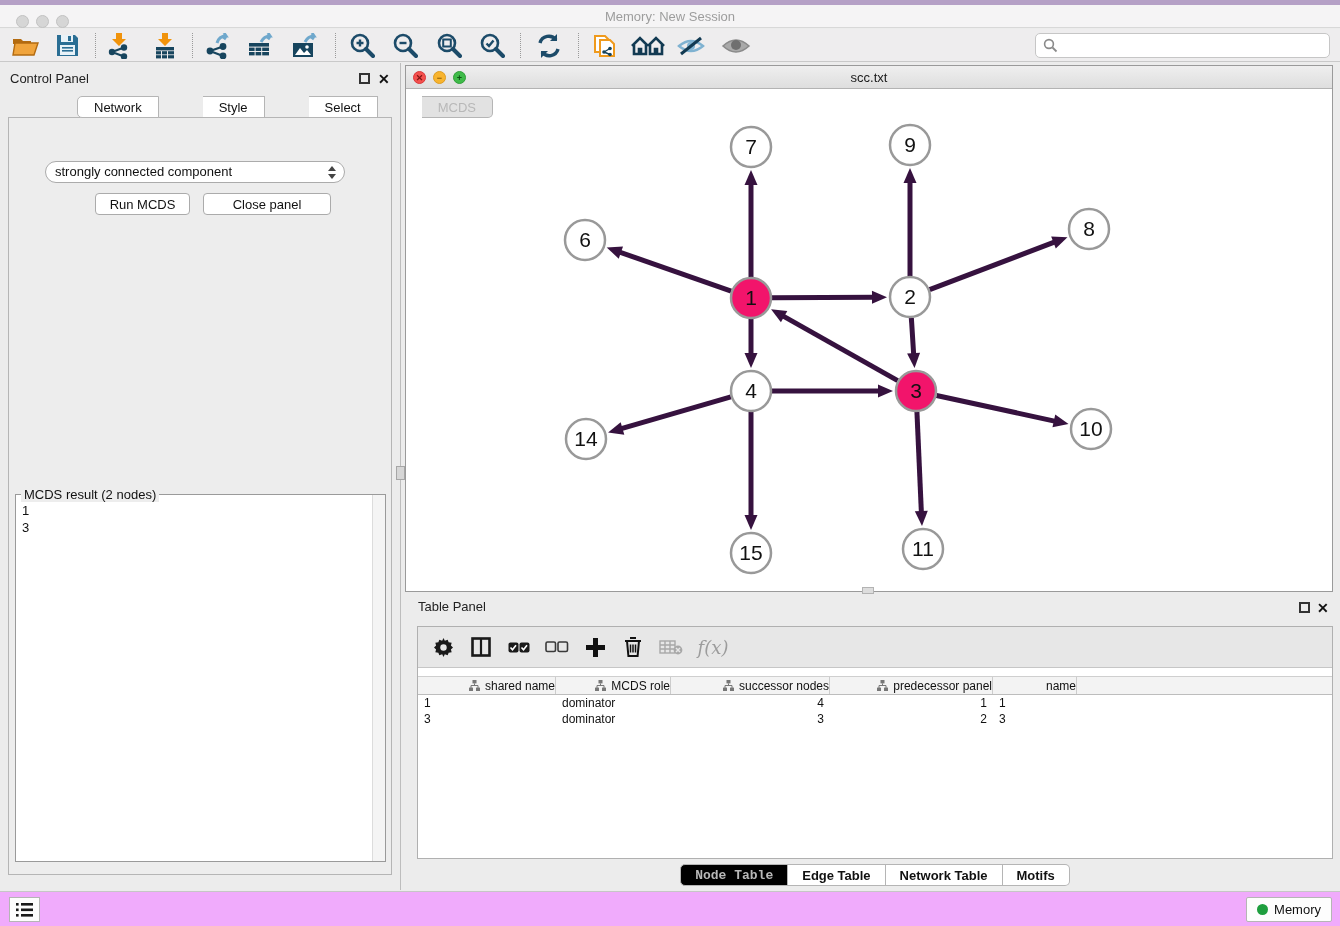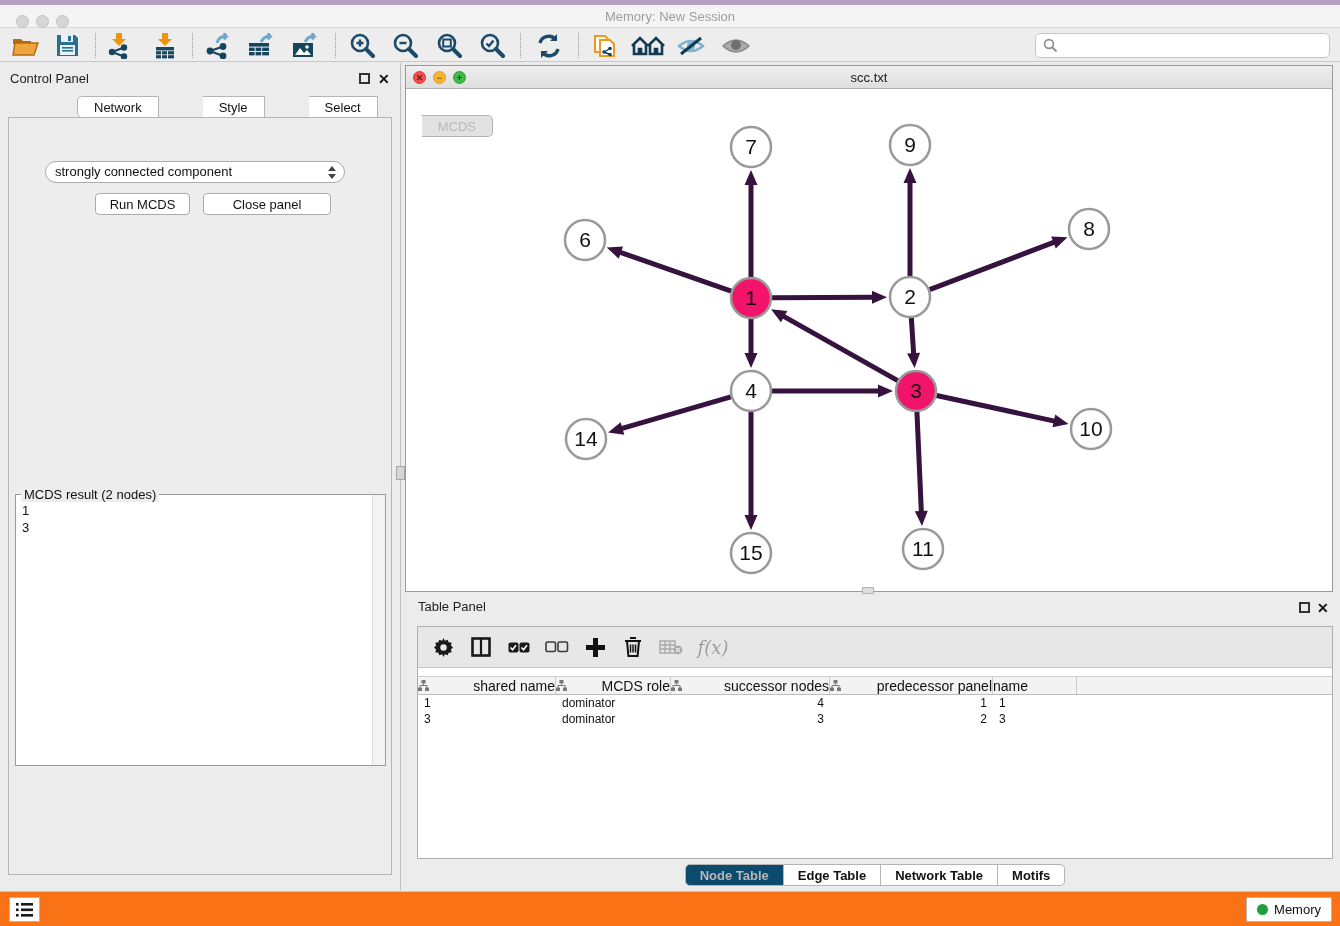--- a/index.html
+++ b/index.html
@@ -20,31 +20,31 @@
   .searchbox { position:absolute; right:10px; top:4px; width:295px; height:25px; background:#fff; border:1px solid #c6c6c6; border-radius:5px; display:flex; align-items:center; padding-left:7px; }
   .searchbox input { border:none; outline:none; flex:1; font-size:13px; font-family:"Liberation Sans",sans-serif; background:transparent; margin-left:5px; }
 
   
   .cp-title { position:absolute; left:10px; top:71px; font-size:13px; color:#222; }
   .cp-float { position:absolute; left:359px; top:73px; width:11px; height:11px; border:2px solid #333; }
   .cp-close { position:absolute; left:378px; top:71px; font-size:14px; font-weight:bold; color:#111; }
   .cp-tabs { position:absolute; left:77px; top:96px; height:22px; display:flex; z-index:3;gap:44px; }
   .cp-tab { height:22px; padding:0 16px; font-size:13px; line-height:21px; background:#fff; border:1px solid #b5b5b5; border-left:none; color:#111; }
   .cp-tab:first-child { border-left:1px solid #b5b5b5; border-radius:5px 0 0 5px; }
-  .cp-tab:last-child { border-radius:0 5px 5px 0;margin-top:19px; }
+  .cp-tab:last-child { border-radius:0 5px 5px 0; }
   .cp-tab.active { background:#e2e2e2; color:#b8b8b8; }
   .cp-body { position:absolute; left:8px; top:117px; width:384px; height:758px; background:#ededed; border:1px solid #b5b5b5; }
   .opt-label { position:absolute; left:0; width:100%; top:20px; text-align:center; font-size:13px; color:#111; }
   .opt-select { position:absolute; left:36px; top:43px; width:300px; height:22px; background:#fff; border:1px solid #ababab; border-radius:11px; font-size:13px; line-height:20px; padding-left:9px; color:#111; }
   .opt-stepper { position:absolute; right:7px; top:3px; width:9px; height:15px; }
   .opt-stepper span { position:absolute; left:0; width:0; height:0; border-left:4.5px solid transparent; border-right:4.5px solid transparent; }
   .opt-stepper .up { top:1px; border-bottom:5px solid #444; }
   .opt-stepper .dn { bottom:1px; border-top:5px solid #444; }
   .cp-btn { position:absolute; top:75px; height:22px; background:#fff; border:1px solid #ababab; border-radius:4px; font-size:13px; font-family:"Liberation Sans",sans-serif; color:#111; text-align:center; }
-  .result-group { position:absolute; left:6px; top:376px; width:371px; height:272px; border:1px solid #9a9a9a; background:#fff; }
+  .result-group { position:absolute; left:6px; top:376px; width:371px; height:368px; border:1px solid #9a9a9a; background:#fff; }
   .result-legend { position:absolute; left:5px; top:-8px; background:#ededed; padding:0 3px; font-size:13px; color:#111; }
   .result-text { position:absolute; left:0; top:2px; right:13px; bottom:0; padding:5px 0 0 6px; font-size:13px; line-height:17px; color:#111; white-space:pre; overflow:hidden; }
   .result-scroll { position:absolute; right:0; top:0; bottom:0; width:13px; background:#f4f4f4; border-left:1px solid #dcdcdc; }
 
   
   .vsplit { position:absolute; left:400px; top:63px; width:4px; height:827px; background:#ececec; border-left:1px solid #bdbdbd; }
   .vsplit-handle { position:absolute; left:396px; top:466px; width:9px; height:14px; background:#d6d6d6; border:1px solid #a6a6a6; }
   .hsplit-handle { position:absolute; left:862px; top:587px; width:12px; height:7px; background:#ddd; border:1px solid #b3b3b3; }
 
   
@@ -60,33 +60,33 @@
   
   .tp-title { position:absolute; left:418px; top:599px; font-size:13px; color:#222; }
   .tp-float { position:absolute; left:1299px; top:602px; width:11px; height:11px; border:2px solid #333; }
   .tp-close { position:absolute; left:1317px; top:600px; font-size:14px; font-weight:bold; color:#111; }
   .tp-frame { position:absolute; left:417px; top:626px; width:916px; height:233px; border:1px solid #b0b0b0; background:#fff; }
   .tp-toolbar { position:absolute; left:0; top:0; width:100%; height:41px; background:#e7e7e7; border-bottom:1px solid #c6c6c6; display:flex; align-items:center; }
   .tp-tool { width:38px; height:30px; display:flex; align-items:center; justify-content:center; background:transparent; border:none; }
   .fx { font-family:"DejaVu Serif", serif; font-style:italic; font-size:18px; color:#9c9c9c; }
   .gridtable { position:absolute; left:0; top:49px; width:100%; }
   .thead-row { display:flex; height:19px; background:#f3f3f3; border-top:1px solid #cfcfcf; border-bottom:1px solid #bdbdbd; }
-  .th { display:flex; align-items:center; justify-content:space-between; gap:5px; font-size:14px; color:#111; border-right:1px solid #cccccc; height:100%; }
+  .th { display:flex; align-items:center; justify-content:flex-end; gap:5px; font-size:12px; color:#111; border-right:1px solid #cccccc; height:100%; }
   .trow { display:flex; height:16px; font-size:12px; color:#111; background:#fff; }
   .td { padding:1px 6px 0 6px; white-space:nowrap; overflow:hidden; }
   .td.num { text-align:right; }
   .tp-tabs-band { position:absolute; left:417px; top:859px; width:916px; height:31px; background:#ececec; }
   .tp-tabs { position:absolute; left:0; right:0; top:5px; display:flex; justify-content:center; }
   .tp-tab { height:22px; padding:0 14px; font-size:13px; font-weight:bold; line-height:21px; background:#fff; border:1px solid #b5b5b5; border-left:none; color:#111; }
   .tp-tab:first-child { border-left:1px solid #b5b5b5; border-radius:5px 0 0 5px; }
   .tp-tab:last-child { border-radius:0 5px 5px 0; }
-  .tp-tab.active { background:#0c4a6e; color:#b8b8b8; }
-
-  
-  .statusbar { position:absolute; left:0; top:891px; width:1340px; height:35px; background:#f97316; border-top:1px solid #c6c6c6; }
+  .tp-tab.active { background:#000000; color:#b8b8b8;font-family:Liberation Mono, monospace; }
+
+  
+  .statusbar { position:absolute; left:0; top:891px; width:1340px; height:35px; background:#f0abfc; border-top:1px solid #c6c6c6; }
   .sb-listbtn { position:absolute; left:9px; top:5px; width:31px; height:25px; background:#fdfdfd; border:1px solid #b5b5b5; display:flex; align-items:center; justify-content:center; }
   .memory-btn { position:absolute; right:8px; top:5px; height:25px; padding:0 10px; background:#fdfdfd; border:1px solid #b5b5b5; border-radius:2px; display:flex; align-items:center; gap:6px; font-size:13px; color:#111; }
   .memory-dot { width:11px; height:11px; border-radius:50%; background:#1e9e3e; }
 </style>
 </head>
 <body>
 
 <div class="app">
 
   <div class="accent-strip"></div>

